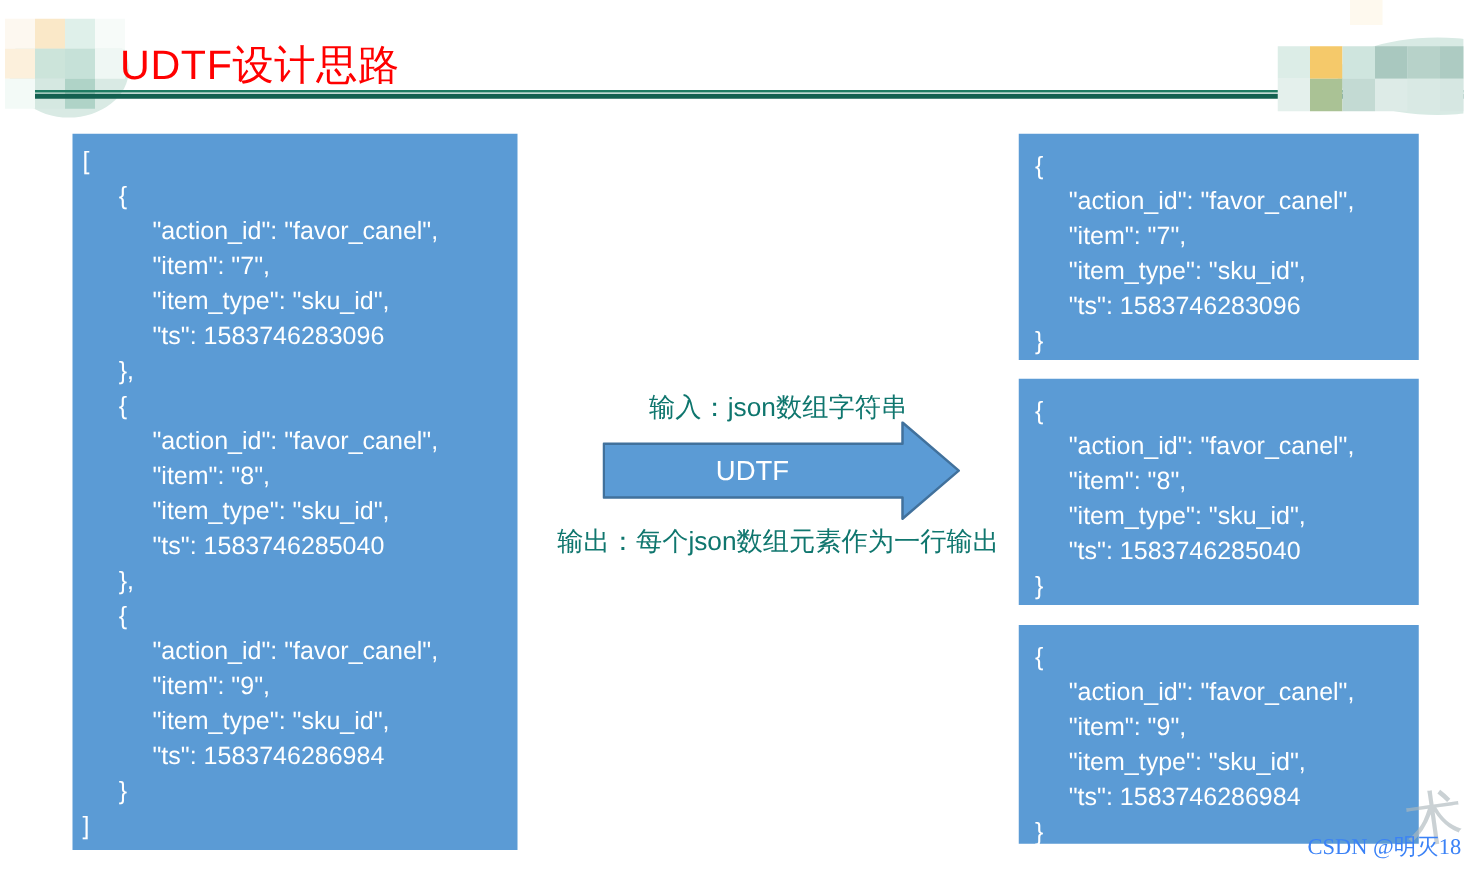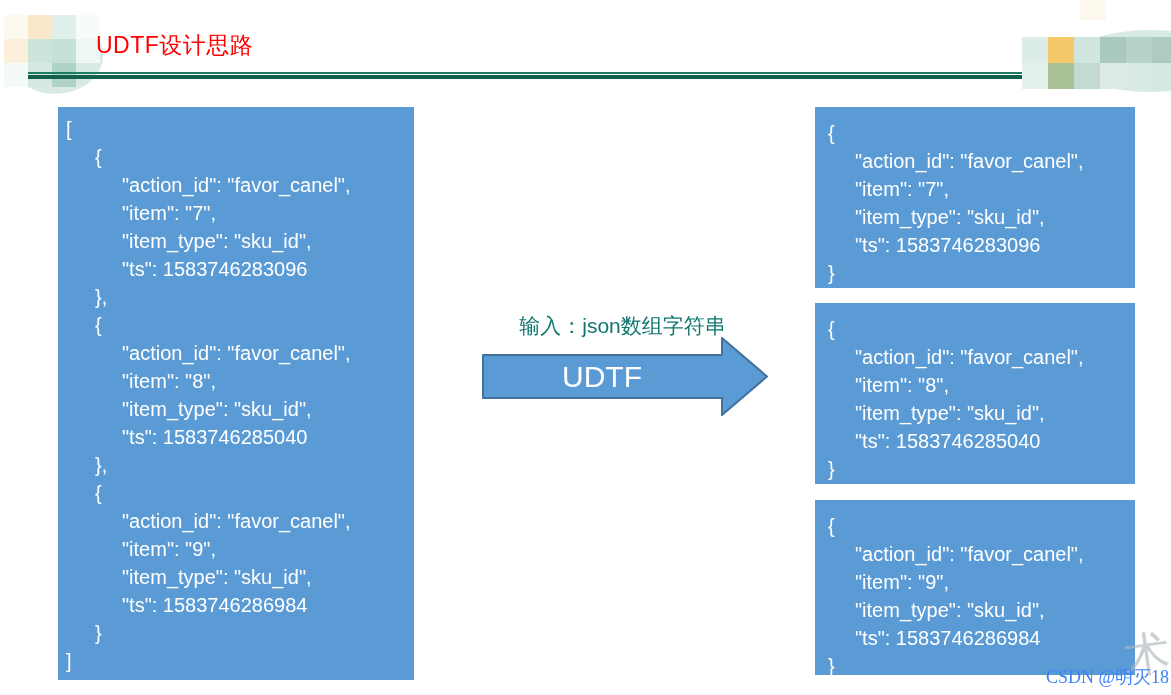--- a/index.html
+++ b/index.html
@@ -17,21 +17,21 @@
   .deco-left .sq{width:24px;height:24px;}
   .deco-right .sq{width:26px;height:26px;}
 
   
   .rule{position:absolute;left:28px;width:1143px;z-index:2;}
   .rule-thin{top:72px;height:2px;background:#1f7c63;}
   .rule-thick{top:75px;height:4px;background:#136050;}
 
   
   .title{position:absolute;left:96px;top:30px;margin:0;z-index:4;
-         font-size:23px;font-weight:400;color:#ff0000;letter-spacing:0.5px;}
+         font-size:33px;font-weight:400;color:#ff0000;letter-spacing:0.5px;}
 
   
   .code-box{position:absolute;background:#5b9bd5;color:#ffffff;
             font-size:20px;line-height:28px;z-index:1;}
   .left-box{left:58px;top:107px;width:356px;height:573px;padding-top:8px;box-sizing:border-box;}
   .right-box{left:815px;width:320px;height:181px;padding-top:12px;box-sizing:border-box;}
   .rb1{top:107px;}
   .rb2{top:303px;}
   .rb3{top:500px;height:175px;}
   .ln{white-space:pre;}
@@ -41,21 +41,21 @@
   .right-box .ind0{padding-left:13px;}
   .right-box .ind1{padding-left:40px;}
 
   
   .caption{position:absolute;left:440px;width:365px;text-align:center;color:#0f766e;
            font-size:21px;z-index:2;}
   .caption-in{top:312px;}
   .caption-out{top:419px;}
   .arrow-svg{position:absolute;left:482px;top:337px;width:287px;height:79px;z-index:2;}
   .arrow-label{position:absolute;left:482px;top:355px;width:240px;height:43px;line-height:43px;
-               text-align:center;color:#ffffff;font-size:30px;z-index:3;}
+               text-align:center;color:#ffffff;font-size:22px;z-index:3;}
 
   
   .watermark{position:absolute;right:2px;top:665px;font-size:18px;color:#3b82f6;z-index:6;font-family:Liberation Serif, serif;}
   .watermark-glyph{position:absolute;left:1124px;top:624px;font-size:46px;color:#aeb9bd;
                    opacity:0.65;transform:rotate(-8deg);z-index:6;
                    font-family:"DejaVu Sans",sans-serif;}
 </style>
 </head>
 <body>
 
@@ -119,20 +119,21 @@
     <div class="ln ind2">"ts": 1583746286984</div>
     <div class="ln ind1">}</div>
     <div class="ln ind0">]</div>
   </div>
 
   <div class="caption caption-in">输入：json数组字符串</div>
   <svg class="arrow-svg" viewBox="0 0 287 79" xmlns="http://www.w3.org/2000/svg">
     <polygon points="1,18 240,18 240,1 285,39.5 240,78 240,61 1,61" fill="#5b9bd5" stroke="#41719c" stroke-width="2" stroke-linejoin="round"></polygon>
   </svg>
   <div class="arrow-label">UDTF</div>
+  <div class="caption caption-out">输出：每个json数组元素作为一行输出</div>
 
   <div class="code-box right-box rb1">
     <div class="ln ind0">{</div>
     <div class="ln ind1">"action_id": "favor_canel",</div>
     <div class="ln ind1">"item": "7",</div>
     <div class="ln ind1">"item_type": "sku_id",</div>
     <div class="ln ind1">"ts": 1583746283096</div>
     <div class="ln ind0">}</div>
   </div>
 

